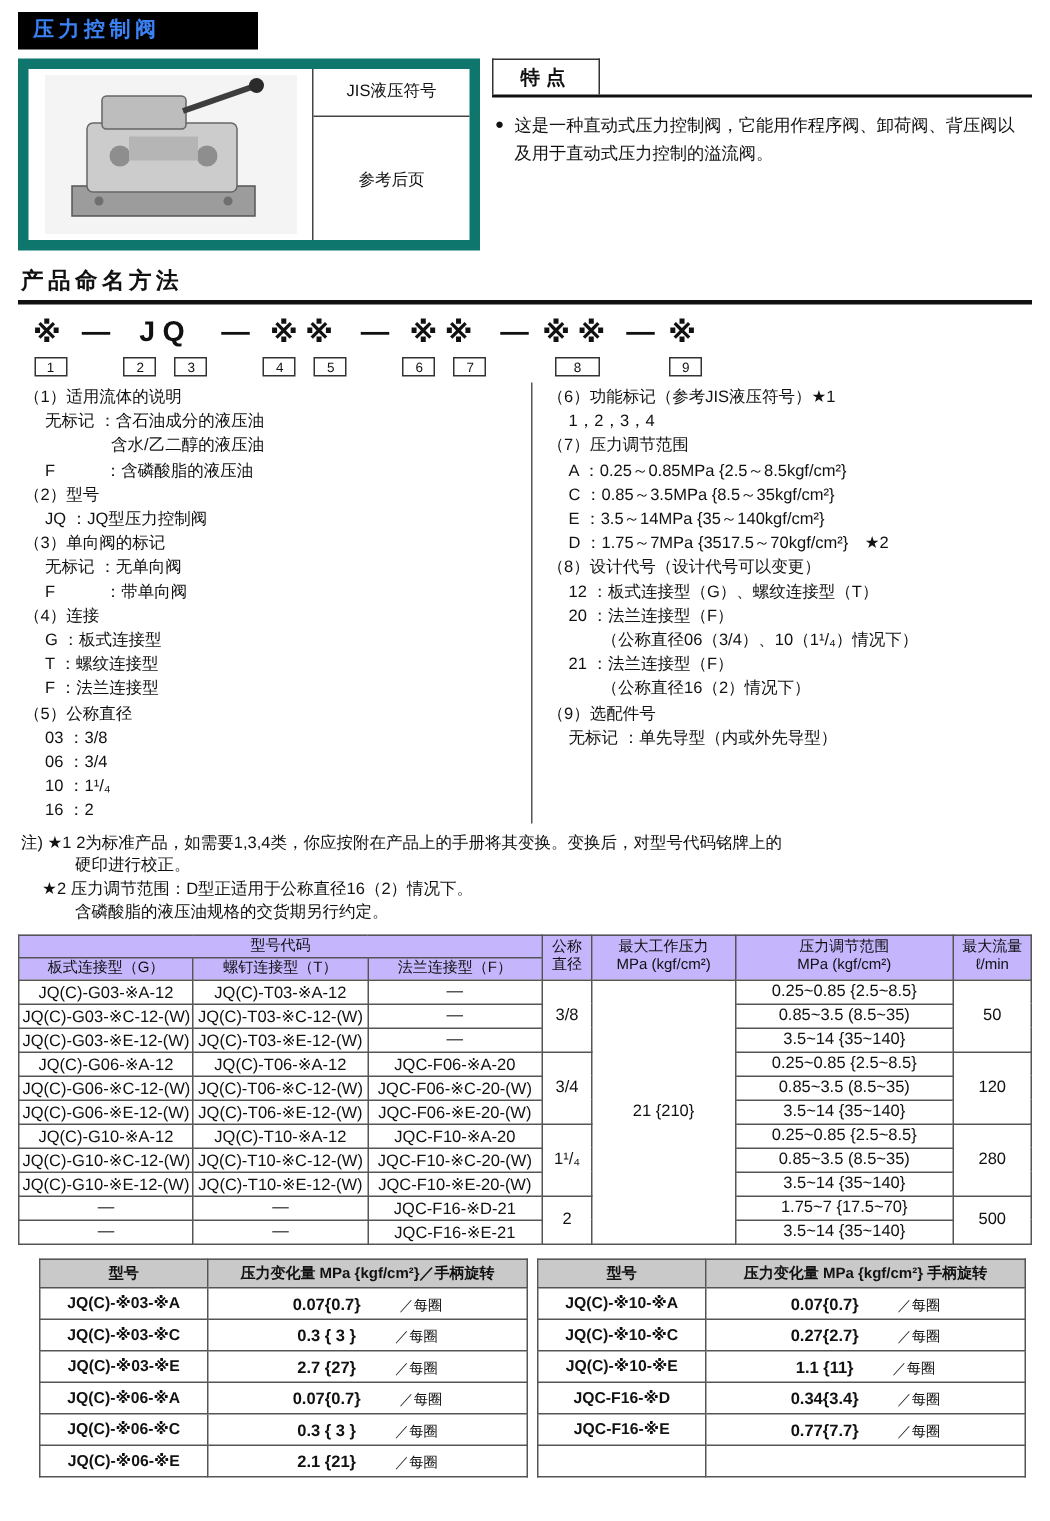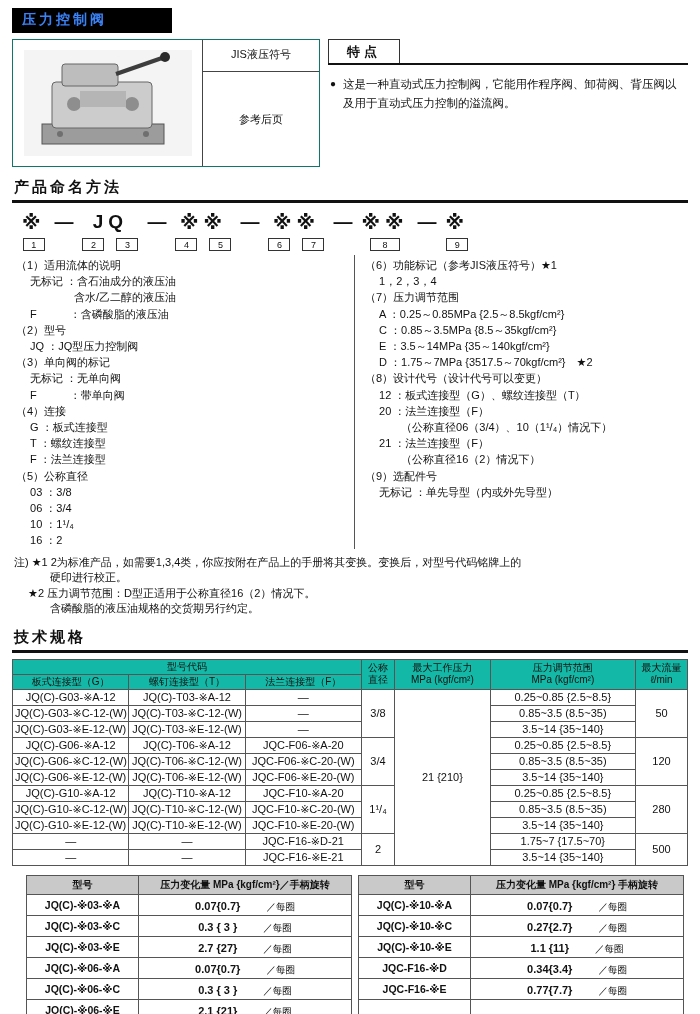--- a/index.html
+++ b/index.html
@@ -4,21 +4,21 @@
 <style>
   * { margin:0; padding:0; box-sizing:border-box; }
   html,body { width:700px; height:1014px; background:#fff; overflow:hidden;
     font-family:"Liberation Sans","DejaVu Sans",sans-serif; color:#111; }
   .page { padding:8px 12px 0 12px; }
 
   .title-bar { display:inline-block; background:#000; color:#3b82f6; font-weight:bold;
     font-size:14px; letter-spacing:3px; padding:3px 14px 4px 10px; min-width:160px; }
 
   .top-row { display:flex; gap:8px; margin-top:6px; }
-  .product-box { width:308px; height:128px; border:1px solid #0f766e; display:flex; background:#fff; }
+  .product-box { width:308px; height:128px; border:7px solid #0f766e; display:flex; background:#fff; }
   .photo-cell { width:190px; border-right:1px solid #444; display:flex; align-items:center; justify-content:center; }
   .jis-cell { flex:1; display:flex; flex-direction:column; }
   .jis-head { text-align:center; padding:7px 2px 9px; border-bottom:1px solid #444; font-size:11px; }
   .jis-body { flex:1; display:flex; align-items:center; justify-content:center; font-size:11px; }
 
   .features { flex:1; }
   .features-head { border-bottom:2px solid #111; }
   .feat-label { display:inline-block; border:1px solid #333; border-bottom:none;
     font-weight:bold; font-size:13px; letter-spacing:4px; padding:3px 18px 2px; }
   .feat-text { display:flex; margin-top:10px; padding-right:2px; font-size:11.5px; line-height:1.65; }
@@ -36,21 +36,21 @@
   .dash { font-size:19px; font-weight:bold; margin:0 9px; height:25px; }
 
   .naming-cols { display:flex; margin-top:4px; }
   .col-left { width:342px; padding:2px 10px 0 4px; }
   .col-right { flex:1; border-left:1px solid #555; padding:2px 0 0 10px; }
   .plines { white-space:pre-wrap; font-size:11px; line-height:16.2px; }
 
   .notes { margin-top:6px; white-space:pre-wrap; font-size:11px; line-height:15.5px; padding-left:2px; }
 
   .spec-table { width:100%; border-collapse:collapse; margin-top:6px; table-layout:fixed; }
-  .spec-table th { background:#14b8a6; border:1px solid #555; font-size:10px; font-weight:normal;
+  .spec-table th { background:#c4b5fd; border:1px solid #555; font-size:10px; font-weight:normal;
     padding:1px 2px; white-space:pre-line; line-height:12px; }
   .spec-table td { border:1px solid #555; font-size:11px; text-align:center; padding:1px 2px; height:16px; white-space:nowrap; }
 
   .bottom-wrap { display:flex; gap:6px; margin:9px 4px 0 14px; }
   .bt { border-collapse:collapse; flex:1; table-layout:fixed; }
   .bt th { background:#c9c9c9; border:1px solid #555; font-size:10px; padding:2px 16px; font-weight:bold; white-space:nowrap; }
   .bt td { border:1px solid #555; height:17px; padding:1px 4px; text-align:center; white-space:nowrap; }
   .bt td.m { font-weight:bold; font-size:10.5px; }
   .bt td.v b { font-size:11px; }
   .bt td.v .per { font-size:9.5px; font-weight:normal;padding-left:26px; }
@@ -184,21 +184,20 @@
 （9）选配件号
 　 无标记 ：单先导型（内或外先导型）</div>
     </div>
   </div>
 
   <div class="notes">注) ★1 2为标准产品，如需要1,3,4类，你应按附在产品上的手册将其变换。变换后，对型号代码铭牌上的
 　　　 硬印进行校正。
 　 ★2 压力调节范围：D型正适用于公称直径16（2）情况下。
 　　　 含磷酸脂的液压油规格的交货期另行约定。</div>
 
-  <div class="section-head">技术规格</div>
 
   <table class="spec-table">
     <colgroup>
       <col style="width:112px">
         <col style="width:112px">
         <col style="width:112px">
       <col style="width:32px">
         <col style="width:92px">
         <col style="width:140px">
         <col style="width:50px">

